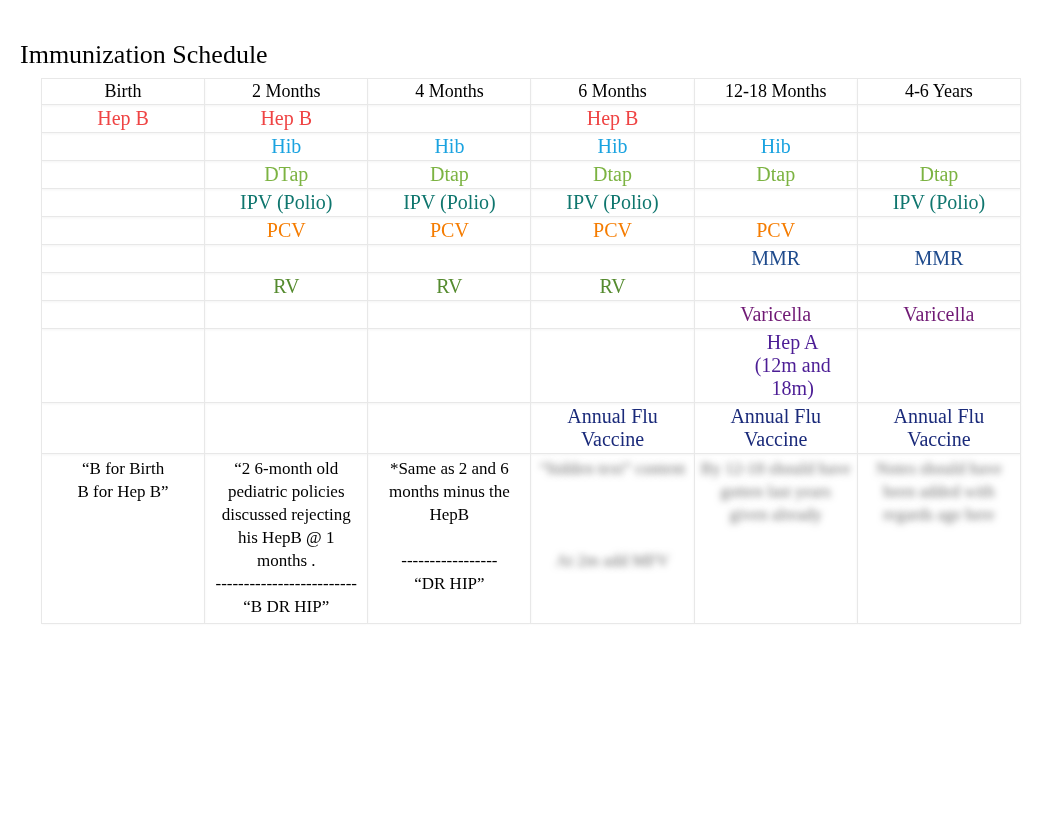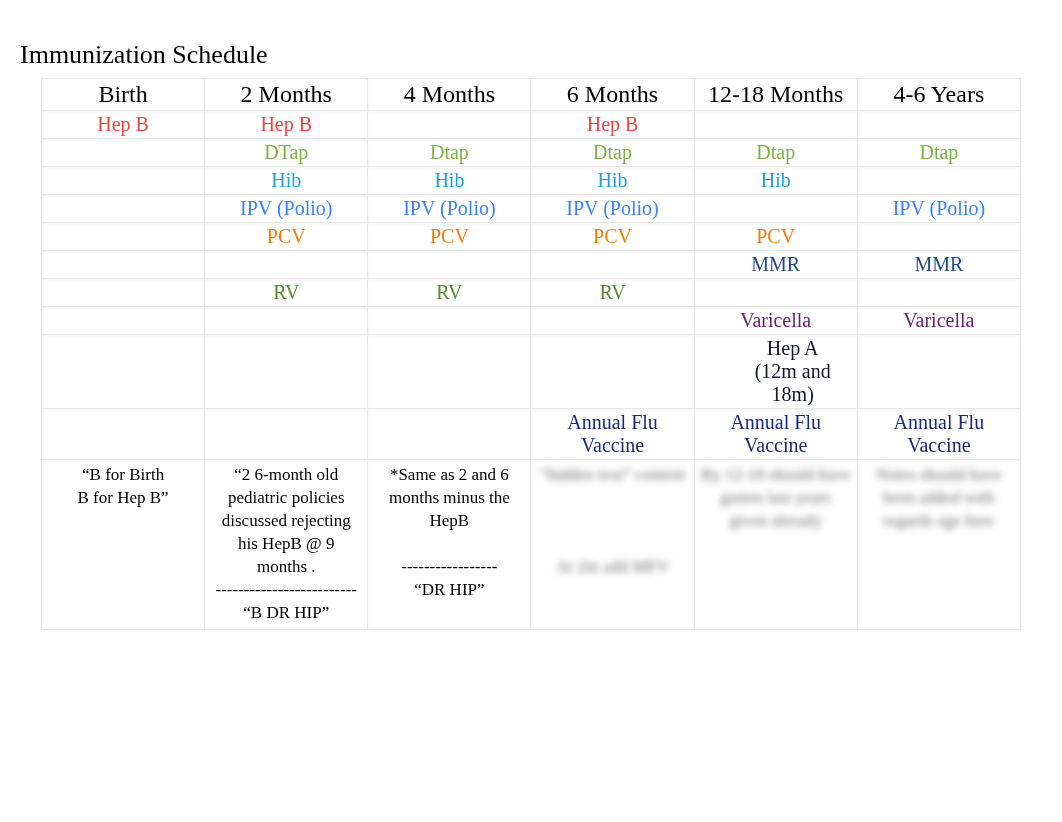--- a/index.html
+++ b/index.html
@@ -21,32 +21,32 @@
     }
     td {
       border: 1px solid #e8e8e8;
       text-align: center;
       padding: 2px 4px;
       font-size: 20px;
       vertical-align: top;
       box-shadow: 0 1px 2px rgba(200,200,200,0.2);
     }
     tr.header td {
-      font-size: 24px;
+      font-size: 18px;
       color: #000;
     }
     .c-hepb { color: #ef4444; }
     .c-dtap { color: #7cb342; }
     .c-hib { color: #1ba3e0; }
-    .c-ipv { color: #3b82f6; }
+    .c-ipv { color: #0f766e; }
     .c-pcv { color: #f57c00; }
     .c-rv { color: #558b2f; }
     .c-mmr { color: #1e4a8c; }
     .c-varicella { color: #701a75; }
-    .c-hepa { color: #0f172a; padding-left: 38px; }
+    .c-hepa { color: #4c1d95; padding-left: 38px; }
     .c-flu { color: #1a2a7a; }
     .notes td {
       font-size: 17px;
       color: #000;
       padding: 4px 6px;
       vertical-align: top;
       line-height: 1.35;
     }
     .blur {
       color: transparent;
@@ -89,34 +89,34 @@
 
   <tr>
     <td class="c-hepb">Hep B</td>
     <td class="c-hepb">Hep B</td>
     <td class="c-hepb"></td>
     <td class="c-hepb">Hep B</td>
     <td class="c-hepb"></td>
     <td class="c-hepb"></td>
   </tr>
   <tr>
+    <td class="c-hib"></td>
+    <td class="c-hib">Hib</td>
+    <td class="c-hib">Hib</td>
+    <td class="c-hib">Hib</td>
+    <td class="c-hib">Hib</td>
+    <td class="c-hib"></td>
+  </tr>
+  <tr>
     <td class="c-dtap"></td>
     <td class="c-dtap">DTap</td>
     <td class="c-dtap">Dtap</td>
     <td class="c-dtap">Dtap</td>
     <td class="c-dtap">Dtap</td>
     <td class="c-dtap">Dtap</td>
-  </tr>
-  <tr>
-    <td class="c-hib"></td>
-    <td class="c-hib">Hib</td>
-    <td class="c-hib">Hib</td>
-    <td class="c-hib">Hib</td>
-    <td class="c-hib">Hib</td>
-    <td class="c-hib"></td>
   </tr>
   <tr>
     <td class="c-ipv"></td>
     <td class="c-ipv">IPV (Polio)</td>
     <td class="c-ipv">IPV (Polio)</td>
     <td class="c-ipv">IPV (Polio)</td>
     <td class="c-ipv"></td>
     <td class="c-ipv">IPV (Polio)</td>
   </tr>
   <tr>
@@ -165,21 +165,21 @@
     <td class="c-flu"></td>
     <td class="c-flu"></td>
     <td class="c-flu">Annual Flu Vaccine</td>
     <td class="c-flu">Annual Flu Vaccine</td>
     <td class="c-flu">Annual Flu Vaccine</td>
   </tr>
 
   <tr class="notes">
     <td style="white-space:pre-line">“B for Birth
 B for Hep B”</td>
-    <td style="white-space:pre-line">“2 6-month old pediatric policies discussed rejecting his HepB @ 9 months .
+    <td style="white-space:pre-line">“2 6-month old pediatric policies discussed rejecting his HepB @ 1 months .
 -------------------------
 “B DR HIP”</td>
     <td style="white-space:pre-line">*Same as 2 and 6 months minus the HepB
 
 -----------------
 “DR HIP”</td>
     <td>
       <span class="blur">“hidden text” content</span>
       <br><br><br><br>
       <span class="blur">At 2m add MFV</span>

